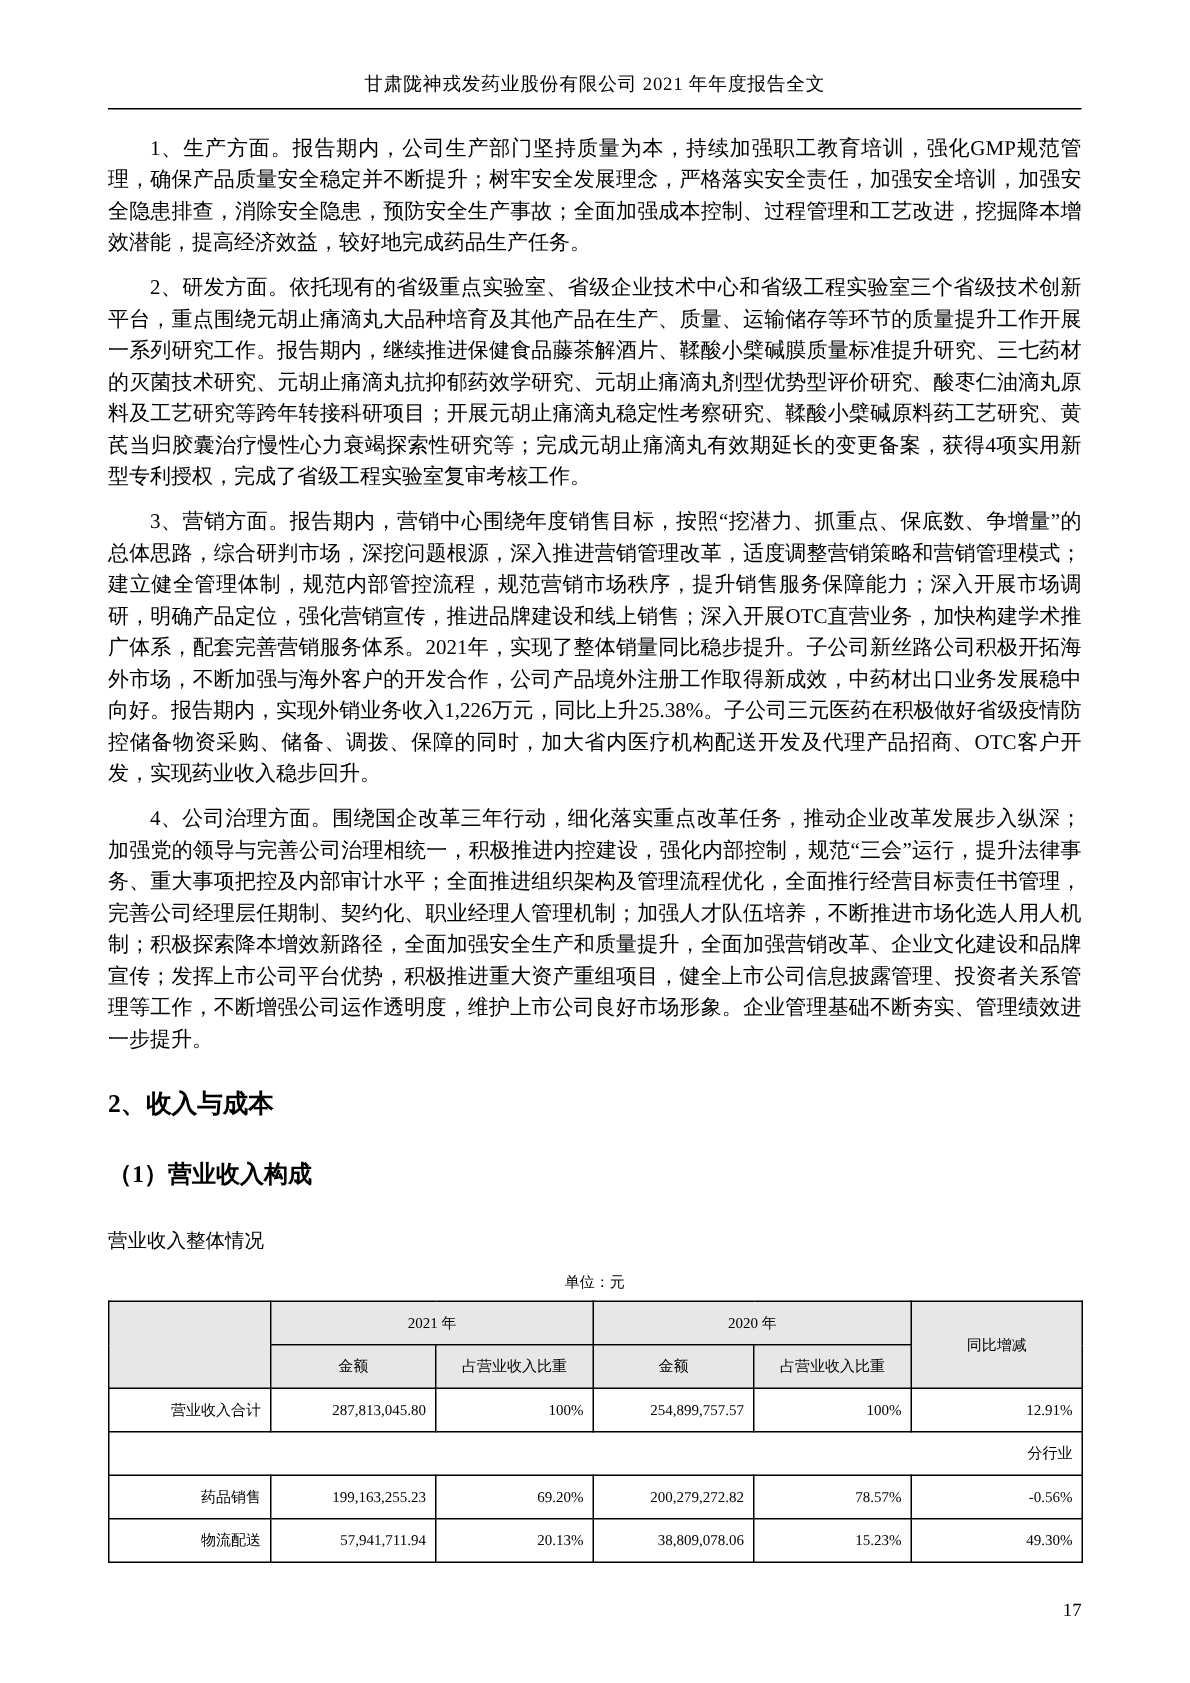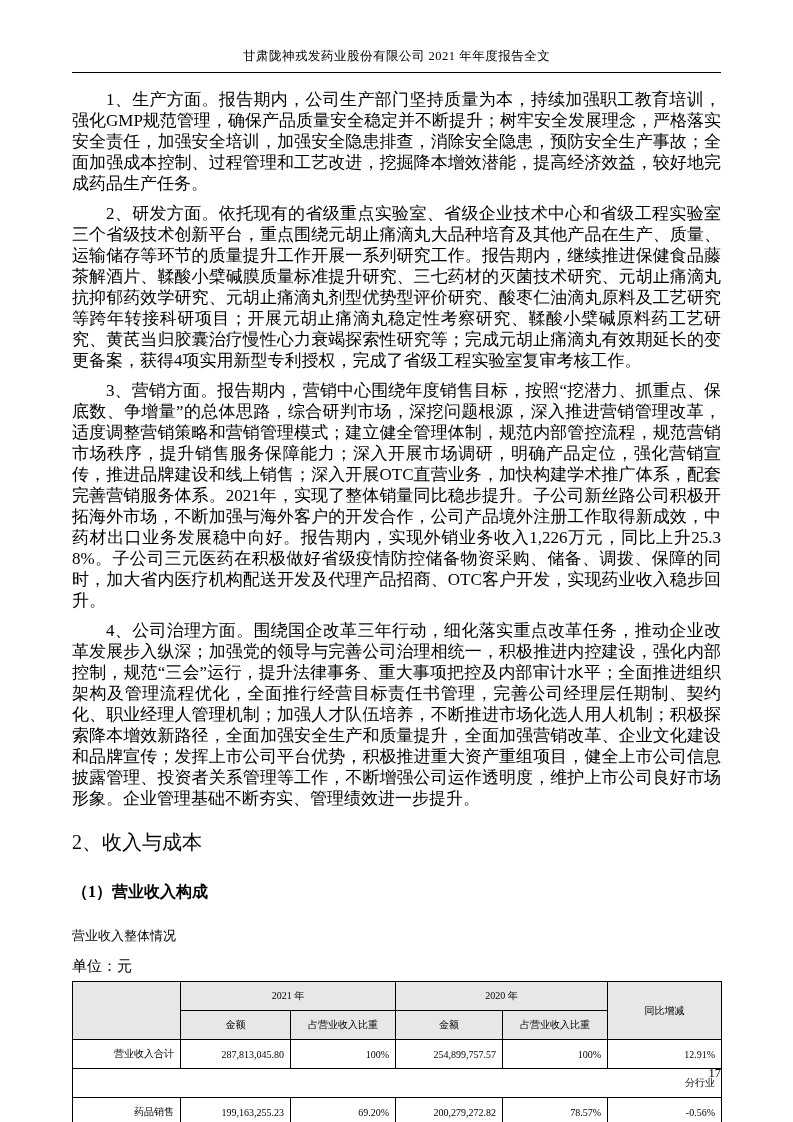--- a/index.html
+++ b/index.html
@@ -18,44 +18,44 @@
   }
   .doc-header {
     text-align: center;
     font-size: 12.5px;
     letter-spacing: 0.5px;
     padding-bottom: 7px;
     border-bottom: 1px solid #000;
     margin-bottom: 16px;
   }
   .para {
-    font-size: 17px;
+    font-size: 14px;
     line-height: 21px;
     text-align: justify;
     text-indent: 2em;
     margin-bottom: 9px;
     word-break: break-all;
   }
   .section-heading {
-    font-size: 20px;
-    font-weight: normal;
+    font-size: 17px;
+    font-weight: bold;
     margin-top: 20px;
   }
   .subsection-heading {
     font-size: 16px;
     font-weight: bold;
     margin-top: 26px;
   }
   .table-caption {
     font-size: 13px;
     margin-top: 24px;
   }
   .unit-label {
-    font-size: 15px;
-    text-align: left;
+    font-size: 10px;
+    text-align: center;
     margin-top: 12px;
     margin-bottom: 5px;
   }
   table.revenue {
     width: 100%;
     border-collapse: collapse;
     font-size: 10px;
     table-layout: fixed;
   }
   table.revenue th, table.revenue td {

